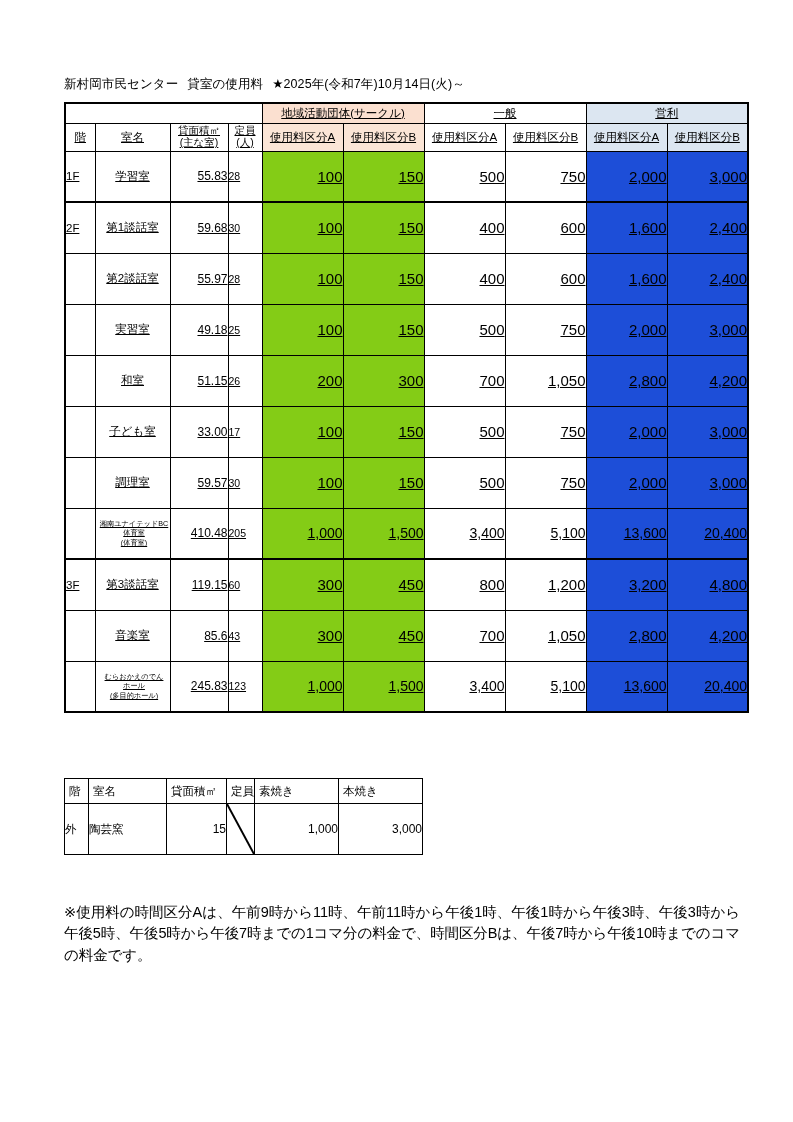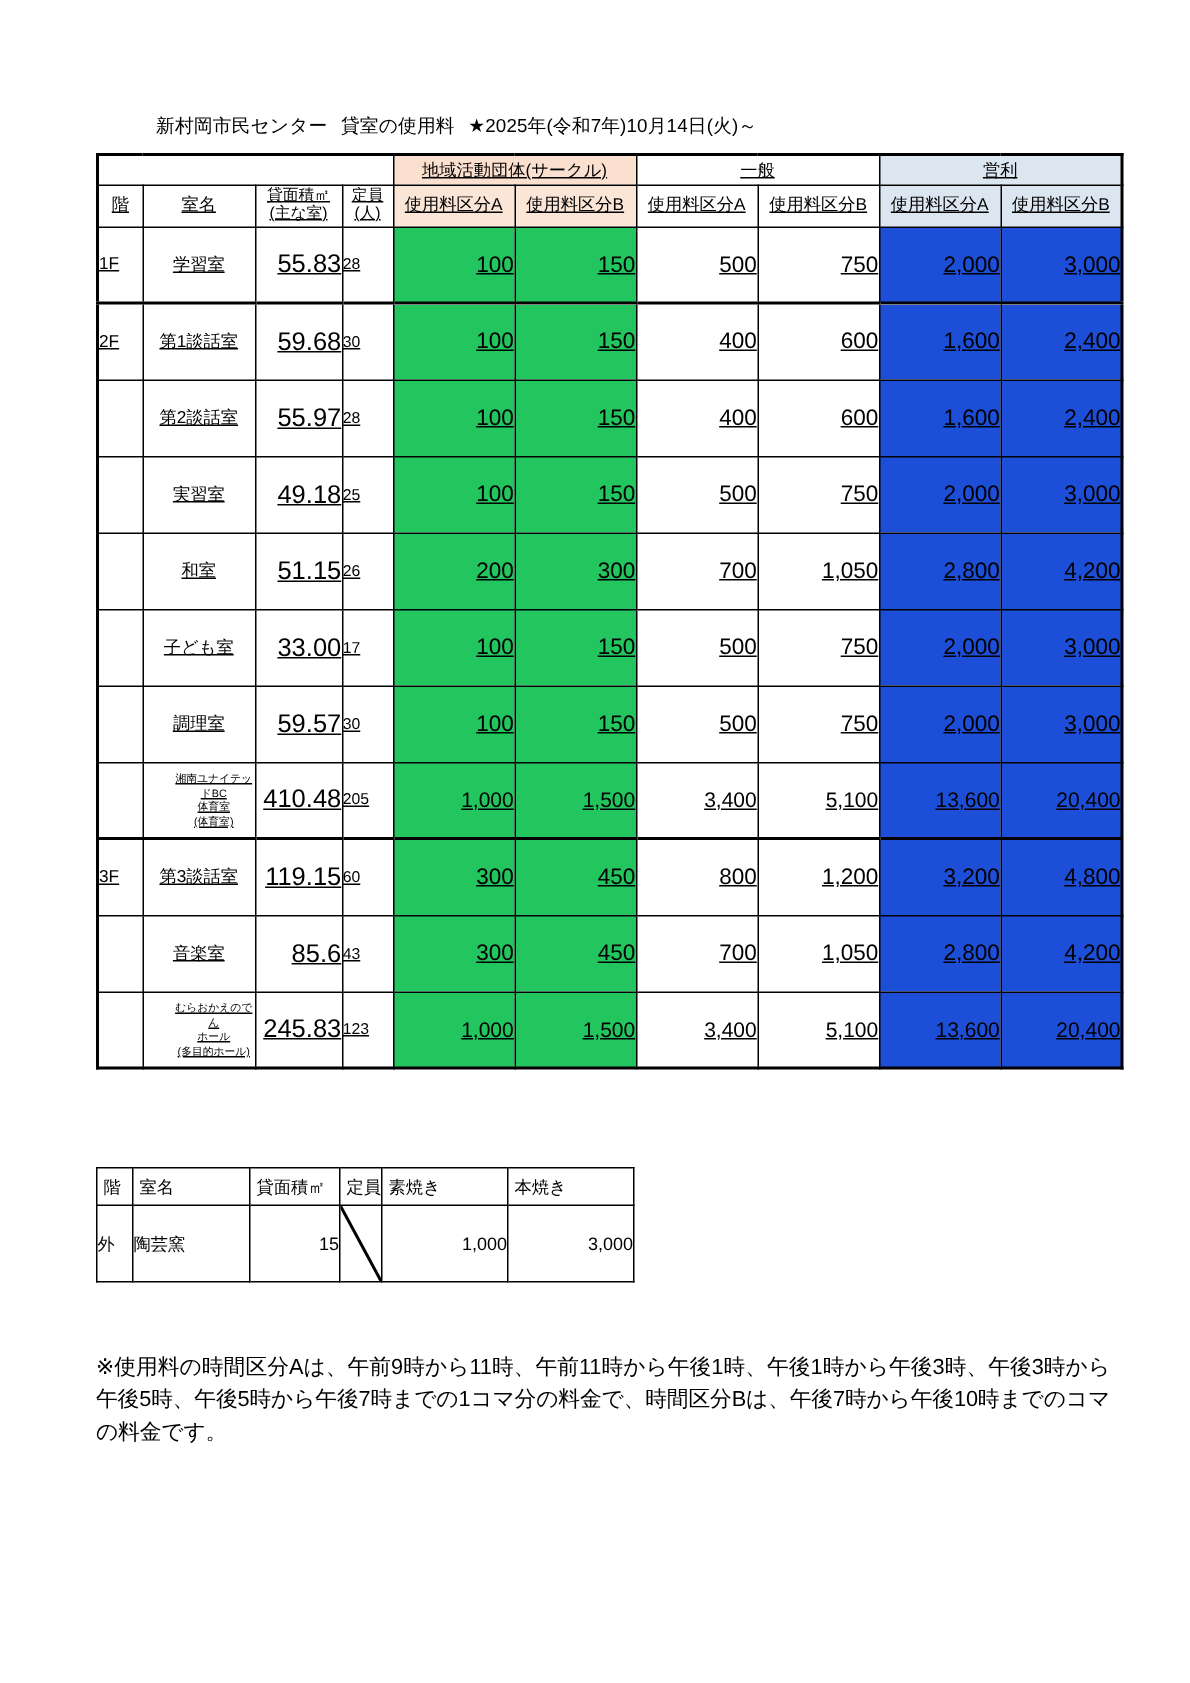--- a/index.html
+++ b/index.html
@@ -26,21 +26,20 @@
   }
 
   
   .title-line {
     position: absolute;
     left: 64px;
     top: 76px;
     font-size: 12.5px;
     letter-spacing: 0.1px;
     white-space: nowrap;
-    margin-left: 40px;
   }
   .title-line .t-sep { display: inline-block; width: 9px; }
 
   
   .fee-table {
     position: absolute;
     left: 64px;
     top: 102px;
     border-collapse: collapse;
     table-layout: fixed;
@@ -93,39 +92,39 @@
     font-size: 11.5px;
   }
   .cell-room {
     text-align: center;
     padding-left: 5px;
     font-size: 11.5px;
   }
   .cell-room.tiny {
     font-size: 7.2px;
     line-height: 1.35;
-    padding-left: 20px;
+    padding-left: 3px;
   }
   .cell-num {
     text-align: right;
     padding-right: 5px;
-    font-size: 17px;
+    font-size: 12px;
   }
   .cell-cap {
     text-align: left;
     padding-right: 4px;
     font-size: 10.5px;
   }
   .cell-price {
     text-align: right;
     padding-right: 8px;
     font-size: 15px;
   }
   .cell-price.small { font-size: 14px; }
-  .fill-circle { background: #22c55e; }
+  .fill-circle { background: #84cc16; }
   .fill-profit { background: #1d4ed8; }
 
   
   .fee-table { border: 2px solid #000; }
   .row-sep-strong td { border-top: 2px solid #000 !important; margin-top: 16px; }
 
   
   .kiln-table {
     position: absolute;
     left: 64px;

